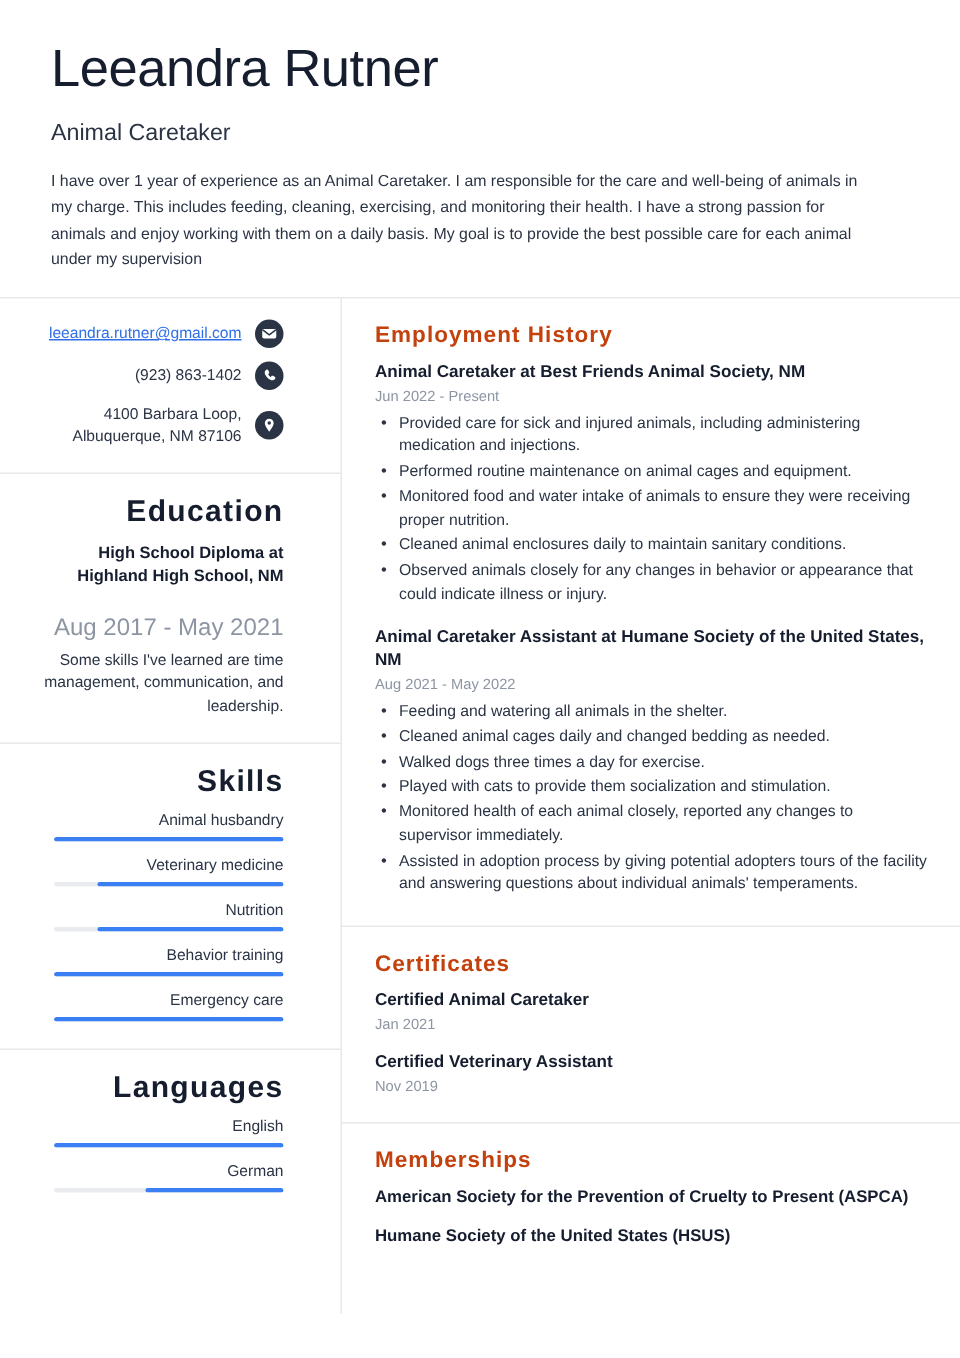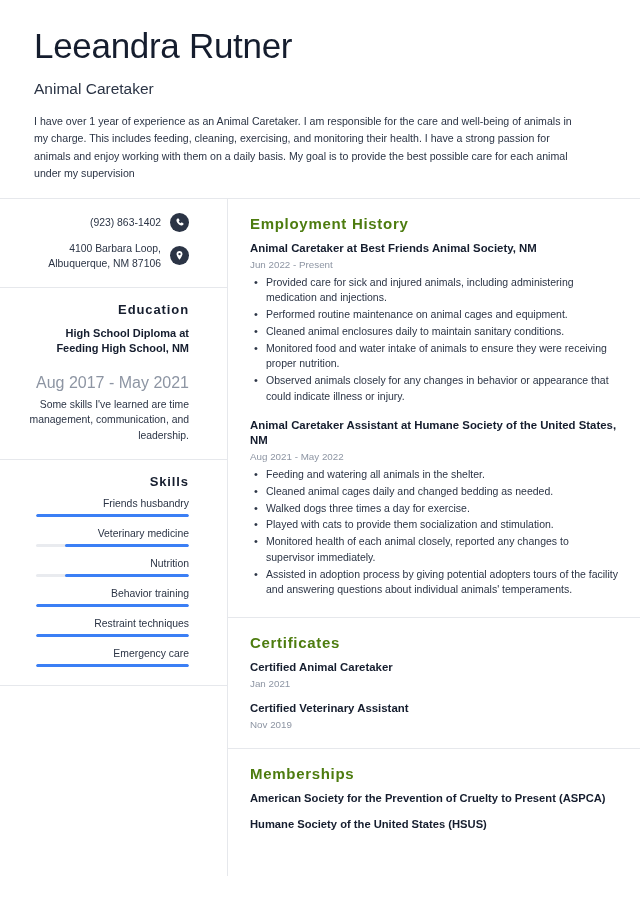--- a/index.html
+++ b/index.html
@@ -91,21 +91,21 @@
     border-radius: 50%;
     background: #2b3445;
     display: flex;
     align-items: center;
     justify-content: center;
   }
   .ic svg { display: block; }
 
   
   .side-heading {
-    font-size: 13px;
+    font-size: 20px;
     font-weight: 700;
     letter-spacing: 0.9px;
     color: #151d2e;
     margin-bottom: 9px;
   }
   .side-sub {
     font-size: 11px;
     font-weight: 700;
     color: #151d2e;
     line-height: 1.36;
@@ -152,21 +152,21 @@
     height: 100%;
     background: #3b7ff5;
     border-radius: 2px;
   }
 
   
   .main-heading {
     font-size: 15px;
     font-weight: 700;
     letter-spacing: 0.7px;
-    color: #4d7c0f;
+    color: #c2410c;
     margin-bottom: 9px;
   }
   .entry { margin-bottom: 13px; }
   .entry:last-child { margin-bottom: 0; }
   .entry-title {
     font-size: 11.4px;
     font-weight: 700;
     color: #151d2e;
     line-height: 1.38;
   }
@@ -215,20 +215,29 @@
     <div class="full-name">Leeandra Rutner</div>
     <div class="job-title">Animal Caretaker</div>
     <div class="summary">I have over 1 year of experience as an Animal Caretaker. I am responsible for the care and well-being of animals in my charge. This includes feeding, cleaning, exercising, and monitoring their health. I have a strong passion for animals and enjoy working with them on a daily basis. My goal is to provide the best possible care for each animal under my supervision</div>
   </div>
 
   <div class="columns">
 
     <div class="col-left">
 
       <div class="block">
+        <div class="contact-row">
+          <span class="contact-text link">leeandra.rutner@gmail.com</span>
+          <span class="ic">
+            <svg width="11" height="11" viewBox="0 0 16 16">
+                <rect x="1.2" y="3.4" width="13.6" height="9.2" rx="1.6" fill="#ffffff"></rect>
+                <path d="M2 4.6 L8 9 L14 4.6" stroke="#2b3445" stroke-width="1.5" fill="none" stroke-linecap="round" stroke-linejoin="round"></path>
+              </svg>
+          </span>
+        </div>
         <div class="contact-row">
           <span class="contact-text">(923) 863-1402</span>
           <span class="ic">
             <svg width="11" height="11" viewBox="0 0 16 16">
                 <path d="M5.1 2.3c.7-.5 1.5-.3 1.9.4l.9 1.6c.3.6.2 1.2-.3 1.6l-.7.6c.5 1.2 1.4 2.1 2.6 2.6l.6-.7c.4-.5 1-.6 1.6-.3l1.6.9c.7.4.9 1.2.4 1.9-1 1.4-2.6 1.8-4.2 1.1C7 11 4.9 8.9 3.9 6.5 3.2 4.9 3.7 3.3 5.1 2.3Z" fill="#ffffff"></path>
               </svg>
           </span>
         </div>
         <div class="contact-row">
           <span class="contact-text">
@@ -242,33 +251,33 @@
               </svg>
           </span>
         </div>
       </div>
 
       <div class="block">
         <div class="side-heading">Education</div>
         <div>
           <div class="side-sub">
             <span>High School Diploma at</span><br>
-            <span>Feeding High School, NM</span>
+            <span>Highland High School, NM</span>
           </div>
           <div class="side-date">Aug 2017 - May 2021</div>
           <div class="side-desc">Some skills I've learned are time management, communication, and leadership.</div>
         </div>
       </div>
 
 
       <div class="block">
         <div class="side-heading">Skills</div>
         <div>
           <div class="bar-item">
-            <div class="bar-label">Friends husbandry</div>
+            <div class="bar-label">Animal husbandry</div>
             <div class="bar-track">
                 <div class="bar-fill" style="width: 100%;"></div>
               </div>
           </div>
           <div class="bar-item">
             <div class="bar-label">Veterinary medicine</div>
             <div class="bar-track">
                 <div class="bar-fill" style="width: 81%;"></div>
               </div>
           </div>
@@ -278,50 +287,61 @@
                 <div class="bar-fill" style="width: 81%;"></div>
               </div>
           </div>
           <div class="bar-item">
             <div class="bar-label">Behavior training</div>
             <div class="bar-track">
                 <div class="bar-fill" style="width: 100%;"></div>
               </div>
           </div>
           <div class="bar-item">
-            <div class="bar-label">Restraint techniques</div>
+            <div class="bar-label">Emergency care</div>
             <div class="bar-track">
                 <div class="bar-fill" style="width: 100%;"></div>
               </div>
           </div>
-          <div class="bar-item">
-            <div class="bar-label">Emergency care</div>
+        </div>
+      </div>
+
+      <div class="block last">
+        <div class="side-heading">Languages</div>
+        <div>
+          <div class="bar-item">
+            <div class="bar-label">English</div>
             <div class="bar-track">
                 <div class="bar-fill" style="width: 100%;"></div>
               </div>
           </div>
-        </div>
-      </div>
-
+          <div class="bar-item">
+            <div class="bar-label">German</div>
+            <div class="bar-track">
+                <div class="bar-fill" style="width: 60%;"></div>
+              </div>
+          </div>
+        </div>
+      </div>
 
     </div>
 
     <div class="col-right">
 
       <div class="block">
         <div class="main-heading">Employment History</div>
 
         <div class="entry">
           <div class="entry-title">Animal Caretaker at Best Friends Animal Society, NM</div>
           <div class="entry-date">Jun 2022 - Present</div>
           <ul class="entry-list">
             <li>Provided care for sick and injured animals, including administering medication and injections.</li>
             <li>Performed routine maintenance on animal cages and equipment.</li>
+            <li>Monitored food and water intake of animals to ensure they were receiving proper nutrition.</li>
             <li>Cleaned animal enclosures daily to maintain sanitary conditions.</li>
-            <li>Monitored food and water intake of animals to ensure they were receiving proper nutrition.</li>
             <li>Observed animals closely for any changes in behavior or appearance that could indicate illness or injury.</li>
           </ul>
         </div>
 
         <div class="entry">
           <div class="entry-title">Animal Caretaker Assistant at Humane Society of the United States, NM</div>
           <div class="entry-date">Aug 2021 - May 2022</div>
           <ul class="entry-list">
             <li>Feeding and watering all animals in the shelter.</li>
             <li>Cleaned animal cages daily and changed bedding as needed.</li>

